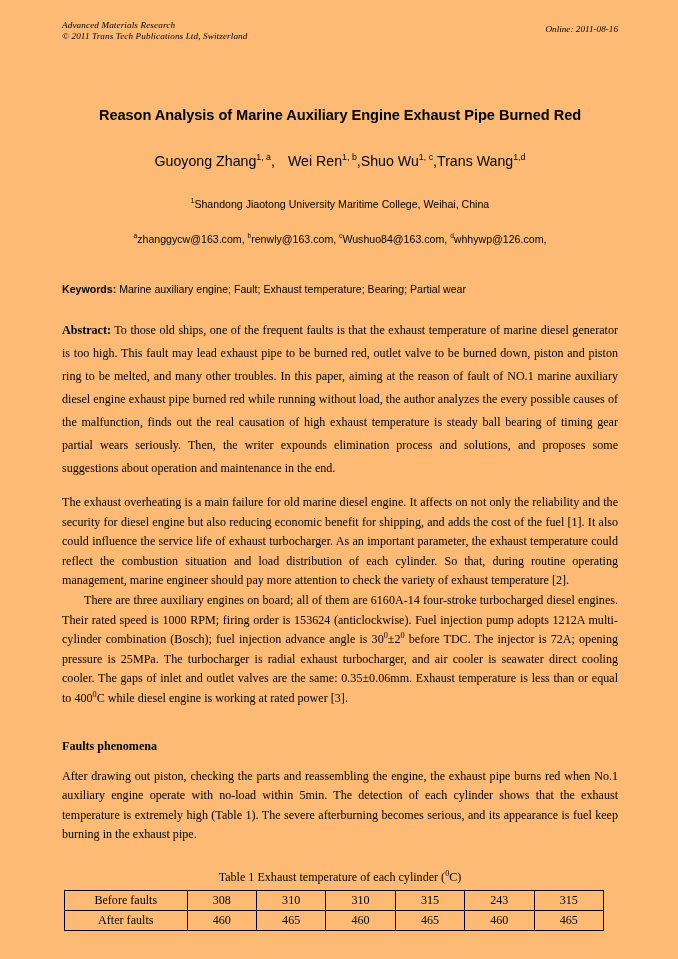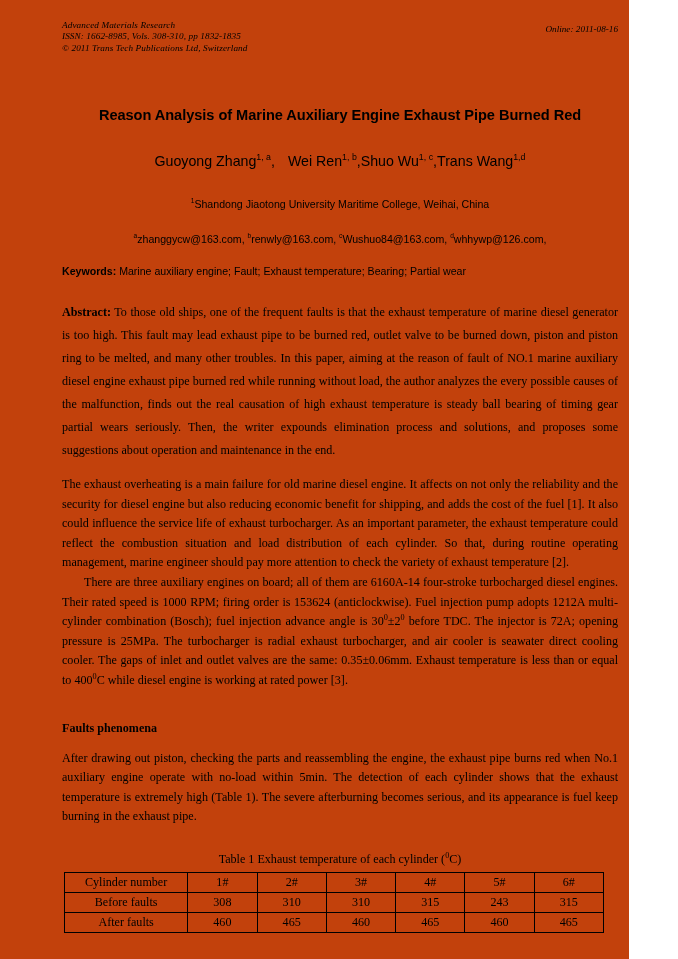--- a/index.html
+++ b/index.html
@@ -7,23 +7,23 @@
     margin: 0;
     padding: 0;
     background: #ffffff;
   }
   body {
     font-family: "Liberation Serif", "DejaVu Serif", serif;
     color: #000000;
   }
   .page {
     position: relative;
-    width: 629px;
+    width: 678px;
     height: 959px;
-    background: #c2410c;
+    background: #fdba74;
     overflow: hidden;
     box-sizing: border-box;
   }
   .content {
     position: absolute;
     left: 62px;
     top: 0;
     width: 556px;
   }
 
@@ -92,21 +92,21 @@
     font-size: 10.6px;
     text-align: center;
     margin-top: 21px;
     line-height: 14px;
   }
 
   
   .keywords {
     font-family: "Liberation Sans", "DejaVu Sans", sans-serif;
     font-size: 10.6px;
-    margin-top: 18px;
+    margin-top: 36px;
     line-height: 14px;
   }
   .keywords .kw-label { font-weight: bold; }
 
   
   .abstract {
     font-size: 12.1px;
     line-height: 23px;
     text-align: justify;
     margin-top: 23px;
@@ -163,21 +163,20 @@
 </style>
 </head>
 <body>
 
 <div class="page">
   <div class="content">
 
     <div class="masthead">
       <div class="masthead-left">
         <div>Advanced Materials Research</div>
-        <div>ISSN: 1662-8985, Vols. 308-310, pp 1832-1835</div>
         <div>© 2011 Trans Tech Publications Ltd, Switzerland</div>
       </div>
       <div class="masthead-right">Online: 2011-08-16</div>
     </div>
 
     <div class="paper-title">Reason Analysis of Marine Auxiliary Engine Exhaust Pipe Burned Red</div>
 
     <div class="authors">
       <span><span>Guoyong Zhang</span><sup>1, a</sup><span>,</span></span><span class="author-gap"></span><span><span>Wei Ren</span><sup>1, b</sup><span>,</span></span><span><span>Shuo Wu</span><sup>1, c</sup><span>,</span></span><span><span>Trans Wang</span><sup>1,d</sup></span>
     </div>
@@ -193,29 +192,20 @@
     <div class="body-para">The exhaust overheating is a main failure for old marine diesel engine. It affects on not only the reliability and the security for diesel engine but also reducing economic benefit for shipping, and adds the cost of the fuel [1]. It also could influence the service life of exhaust turbocharger. As an important parameter, the exhaust temperature could reflect the combustion situation and load distribution of each cylinder. So that, during routine operating management, marine engineer should pay more attention to check the variety of exhaust temperature [2].</div>
     <div class="body-para indent"><span>There are three auxiliary engines on board; all of them are 6160A-14 four-stroke turbocharged diesel engines. Their rated speed is 1000 RPM; firing order is 153624 (anticlockwise). Fuel injection pump adopts 1212A multi-cylinder combination (Bosch); fuel injection advance angle is 30</span><sup>0</sup><span>±2</span><sup>0</sup><span> before TDC. The injector is 72A; opening pressure is 25MPa. The turbocharger is radial exhaust turbocharger, and air cooler is seawater direct cooling cooler. The gaps of inlet and outlet valves are the same: 0.35±0.06mm. Exhaust temperature is less than or equal to 400</span><sup>0</sup><span>C while diesel engine is working at rated power [3].</span></div>
 
     <div class="section-heading">Faults phenomena</div>
     <div class="body-para">After drawing out piston, checking the parts and reassembling the engine, the exhaust pipe burns red when No.1 auxiliary engine operate with no-load within 5min.    The detection of each cylinder shows that the exhaust temperature is extremely high (Table 1). The severe afterburning becomes serious, and its appearance is fuel keep burning in the exhaust pipe.</div>
 
     <div class="table-caption"><span>Table 1  Exhaust temperature of each cylinder (</span><sup>0</sup><span>C)</span></div>
 
     <table class="data-table">
       <tbody>
-        <tr>
-          <td class="rowhead">Cylinder number</td>
-          <td class="cell">1#</td>
-          <td class="cell">2#</td>
-          <td class="cell">3#</td>
-          <td class="cell">4#</td>
-          <td class="cell">5#</td>
-          <td class="cell">6#</td>
-        </tr>
         <tr>
           <td class="rowhead">Before faults</td>
           <td class="cell">308</td>
           <td class="cell">310</td>
           <td class="cell">310</td>
           <td class="cell">315</td>
           <td class="cell">243</td>
           <td class="cell">315</td>
         </tr>
         <tr>

